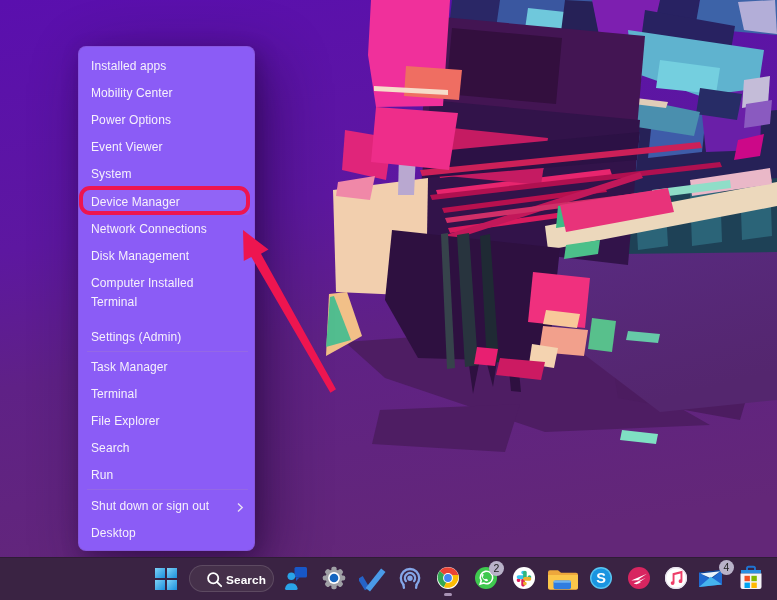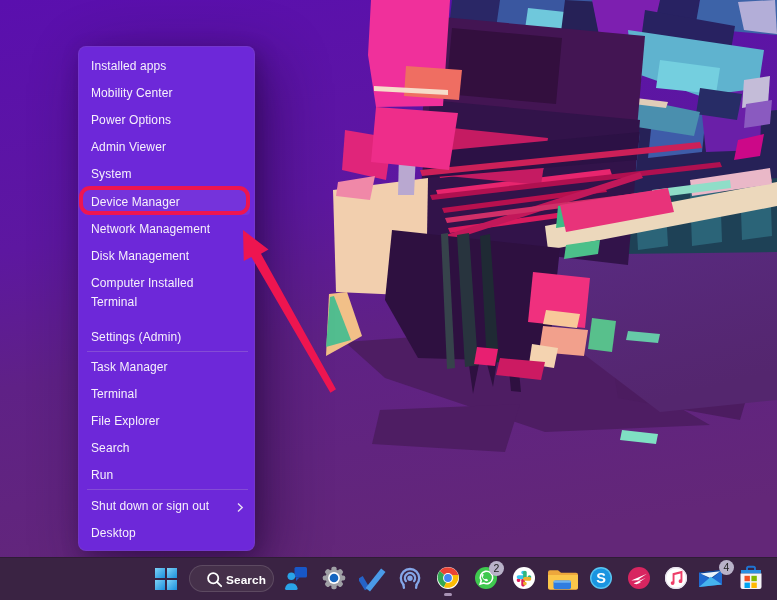--- a/index.html
+++ b/index.html
@@ -1,21 +1,21 @@
 <!DOCTYPE html>
 <html><head>
 <meta charset="utf-8">
 <style>
   html,body{margin:0;padding:0;}
   body{width:777px;height:600px;overflow:hidden;position:relative;
        font-family:"Liberation Sans", sans-serif;background:#5a10a8;}
   #wall{position:absolute;left:0;top:0;width:777px;height:600px;}
   
   #menu{position:absolute;left:78px;top:46px;width:177px;height:505px;
-        background:#6d28d9;border:1px solid rgba(130,80,190,.38);
+        background:#8b5cf6;border:1px solid rgba(130,80,190,.38);
         border-radius:8px;box-sizing:border-box;
         box-shadow:14px 16px 60px rgba(25,0,45,.48), 4px 6px 20px rgba(25,0,45,.3);}
   .mi{position:absolute;left:12px;color:#f6f1fc;font-size:12px;
       letter-spacing:.1px;white-space:nowrap;line-height:14px;}
   .sep{position:absolute;left:8px;width:161px;height:1px;background:rgba(160,120,210,.45);}
   #hl{position:absolute;left:79px;top:186px;width:171px;height:29px;
       border:4px solid #ee1550;border-radius:11px;box-sizing:border-box;}
   
   #bar{position:absolute;left:0;top:557px;width:777px;height:43px;
        background:#3a2343;border-top:1px solid rgba(0,0,0,.18);box-sizing:border-box;}
@@ -137,25 +137,25 @@
   <polygon points="622,430 658,434 656,444 620,440" fill="#7fe0c3"></polygon>
 
   <polygon points="329,294 347,292 362,336 326,356" fill="#f2c088"></polygon>
   <polygon points="330,297 334,296 351,340 326,347" fill="#52bd8f"></polygon>
 </svg>
 
 <div id="menu">
   <div class="mi" style="top:12px">Installed apps</div>
   <div class="mi" style="top:39px">Mobility Center</div>
   <div class="mi" style="top:66px">Power Options</div>
-  <div class="mi" style="top:93px">Admin Viewer</div>
+  <div class="mi" style="top:93px">Event Viewer</div>
   <div class="mi" style="top:120px">System</div>
   <div style="position:absolute;left:4px;top:143px;width:167px;height:25px;border-radius:4px;background:rgba(255,255,255,0.055)"></div>
   <div class="mi" style="top:148px">Device Manager</div>
-  <div class="mi" style="top:175px">Network Management</div>
+  <div class="mi" style="top:175px">Network Connections</div>
   <div class="mi" style="top:202px">Disk Management</div>
   <div class="mi" style="top:229px">Computer Installed</div>
   <div class="mi" style="top:248px">Terminal</div>
   <div class="mi" style="top:283px">Settings (Admin)</div>
   <div class="sep" style="top:304px"></div>
   <div class="mi" style="top:313px">Task Manager</div>
   <div class="mi" style="top:340px">Terminal</div>
   <div class="mi" style="top:367px">File Explorer</div>
   <div class="mi" style="top:394px">Search</div>
   <div class="mi" style="top:421px">Run</div>

